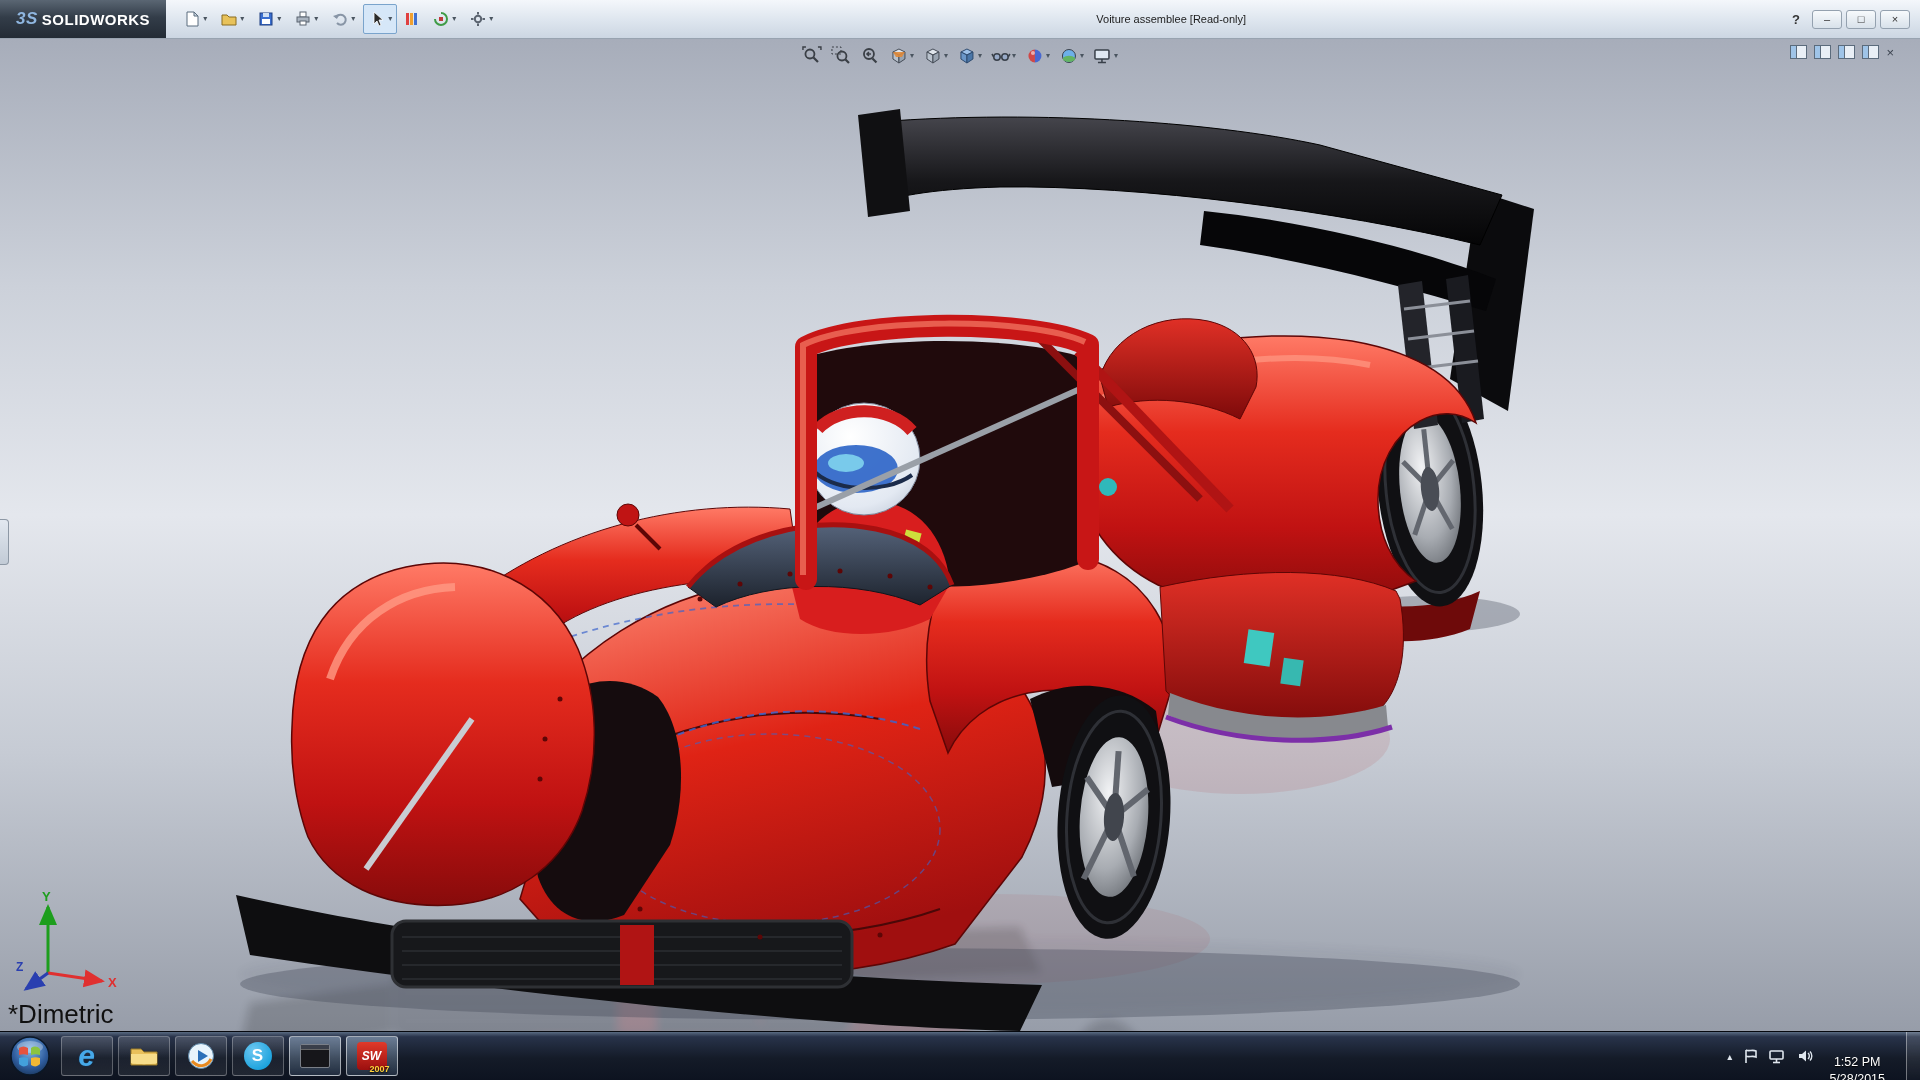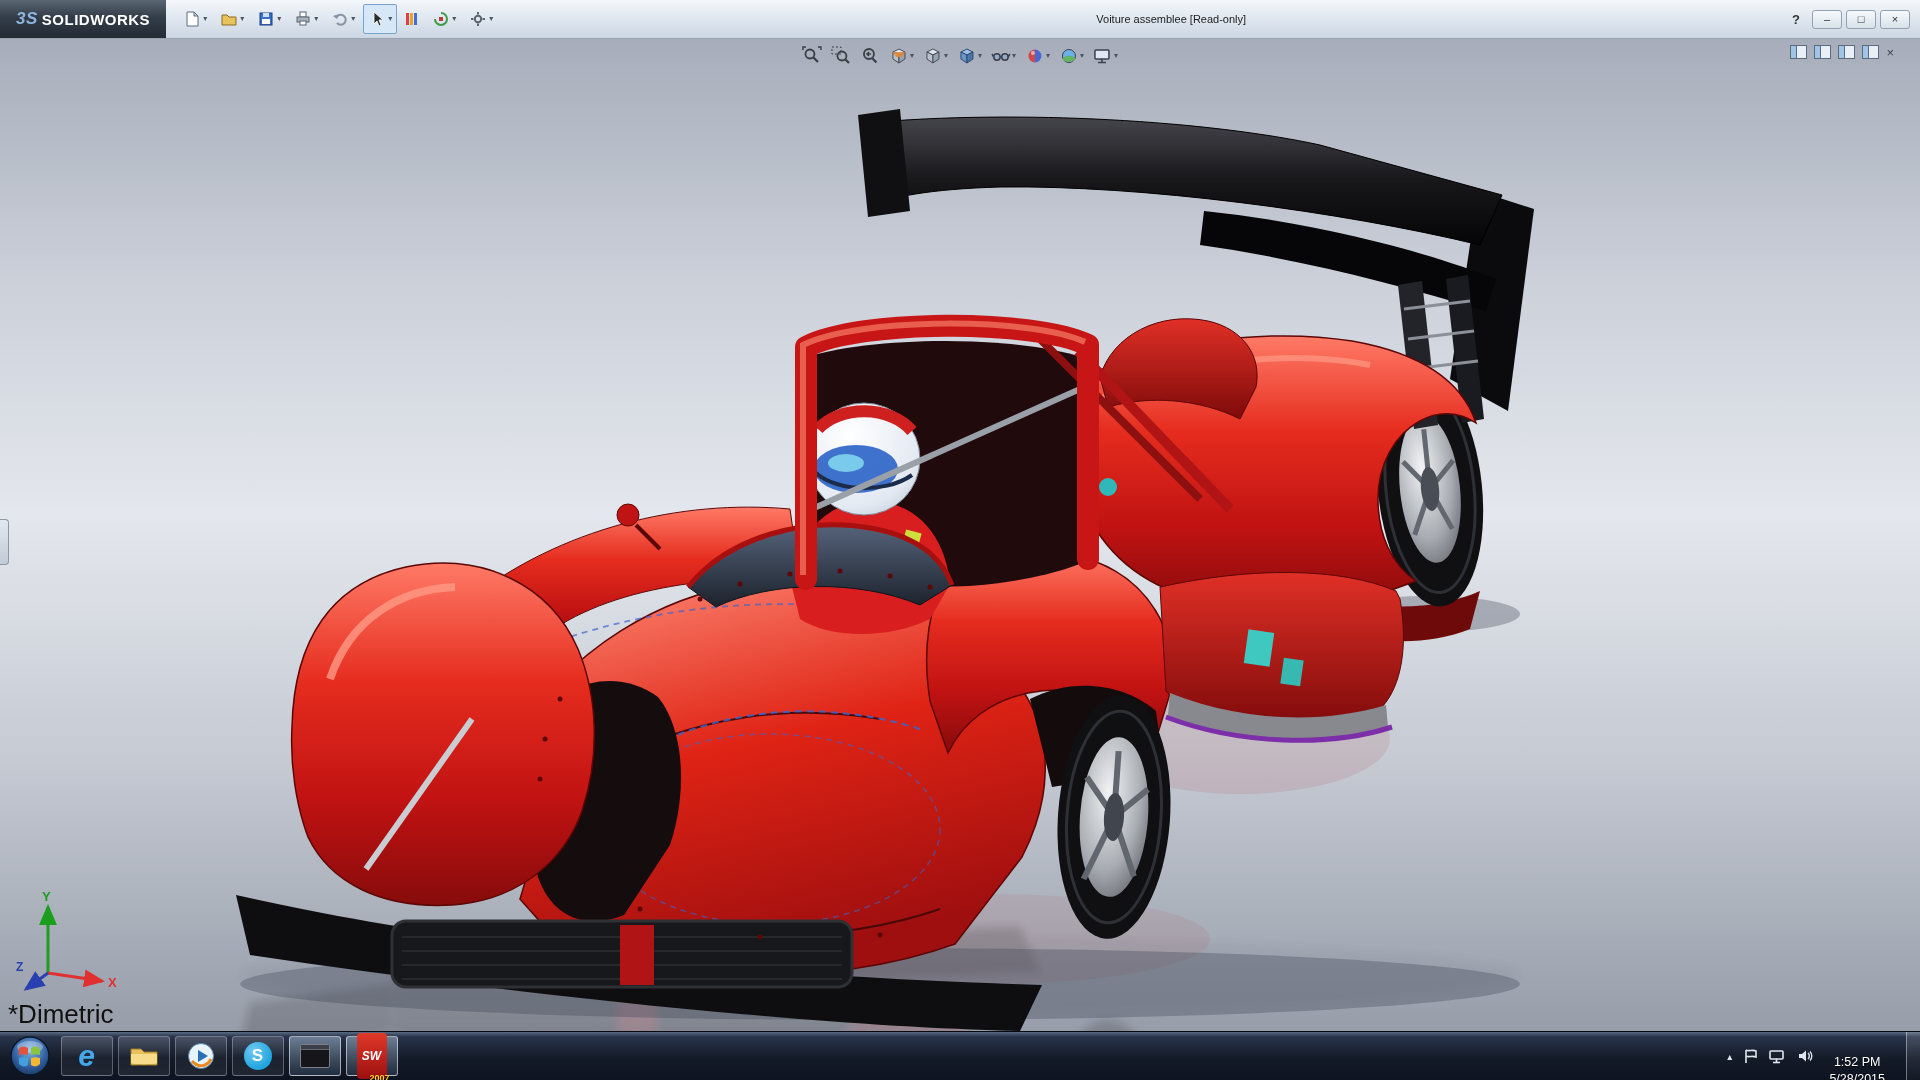--- a/index.html
+++ b/index.html
@@ -62,21 +62,21 @@
     background:linear-gradient(rgba(255,255,255,.16),rgba(255,255,255,.03) 55%,rgba(255,255,255,.08));
     position:relative; }
   .task-item.active .task-glass { background:linear-gradient(rgba(190,215,240,.45),rgba(120,160,200,.18));
     border-color:rgba(255,255,255,.55); }
   .ie-e { font-size:30px; font-weight:bold; font-style:italic; color:#46a8e8;
     text-shadow:0 0 2px rgba(0,60,120,.5); line-height:1; }
   .skype-c { width:28px; height:28px; border-radius:50%; background:radial-gradient(circle at 35% 30%,#6ec8f2,#0096d6);
     color:#fff; font-weight:bold; font-size:17px; display:flex; align-items:center; justify-content:center; }
   .cmd-win { width:30px; height:24px; background:#16161a; border:1px solid #7a7f88; border-radius:2px; }
   .cmd-win i { display:block; height:5px; background:#3a3f4a; border-bottom:1px solid #666; }
-  .sw-ic { width:30px; height:46px; background:linear-gradient(#e03a2a,#9c0f0f); border-radius:4px;
+  .sw-ic { width:30px; height:28px; background:linear-gradient(#e03a2a,#9c0f0f); border-radius:4px;
     color:#fff; font-weight:bold; font-style:italic; font-size:12px;
     display:flex; align-items:center; justify-content:center; position:relative; }
   .sw-badge { position:absolute; bottom:-4px; right:-3px; color:#ffd23a; font-style:normal;
     font-size:9px; font-weight:bold; text-shadow:0 1px 2px #000; }
   .tray { margin-left:auto; display:flex; align-items:center; gap:11px; color:#e8edf4; }
   .tray-caret { font-size:10px; color:#dfe6ee; }
   .clock { font-size:12.5px; line-height:1.3; text-align:center; padding:0 10px 0 4px;
     color:#fff; text-shadow:0 1px 1px #000; white-space:nowrap;margin-top:29px; }
   .show-desktop { width:14px; height:49px; border-left:1px solid rgba(255,255,255,.4);
     background:linear-gradient(rgba(255,255,255,.14),rgba(255,255,255,.02)); }

